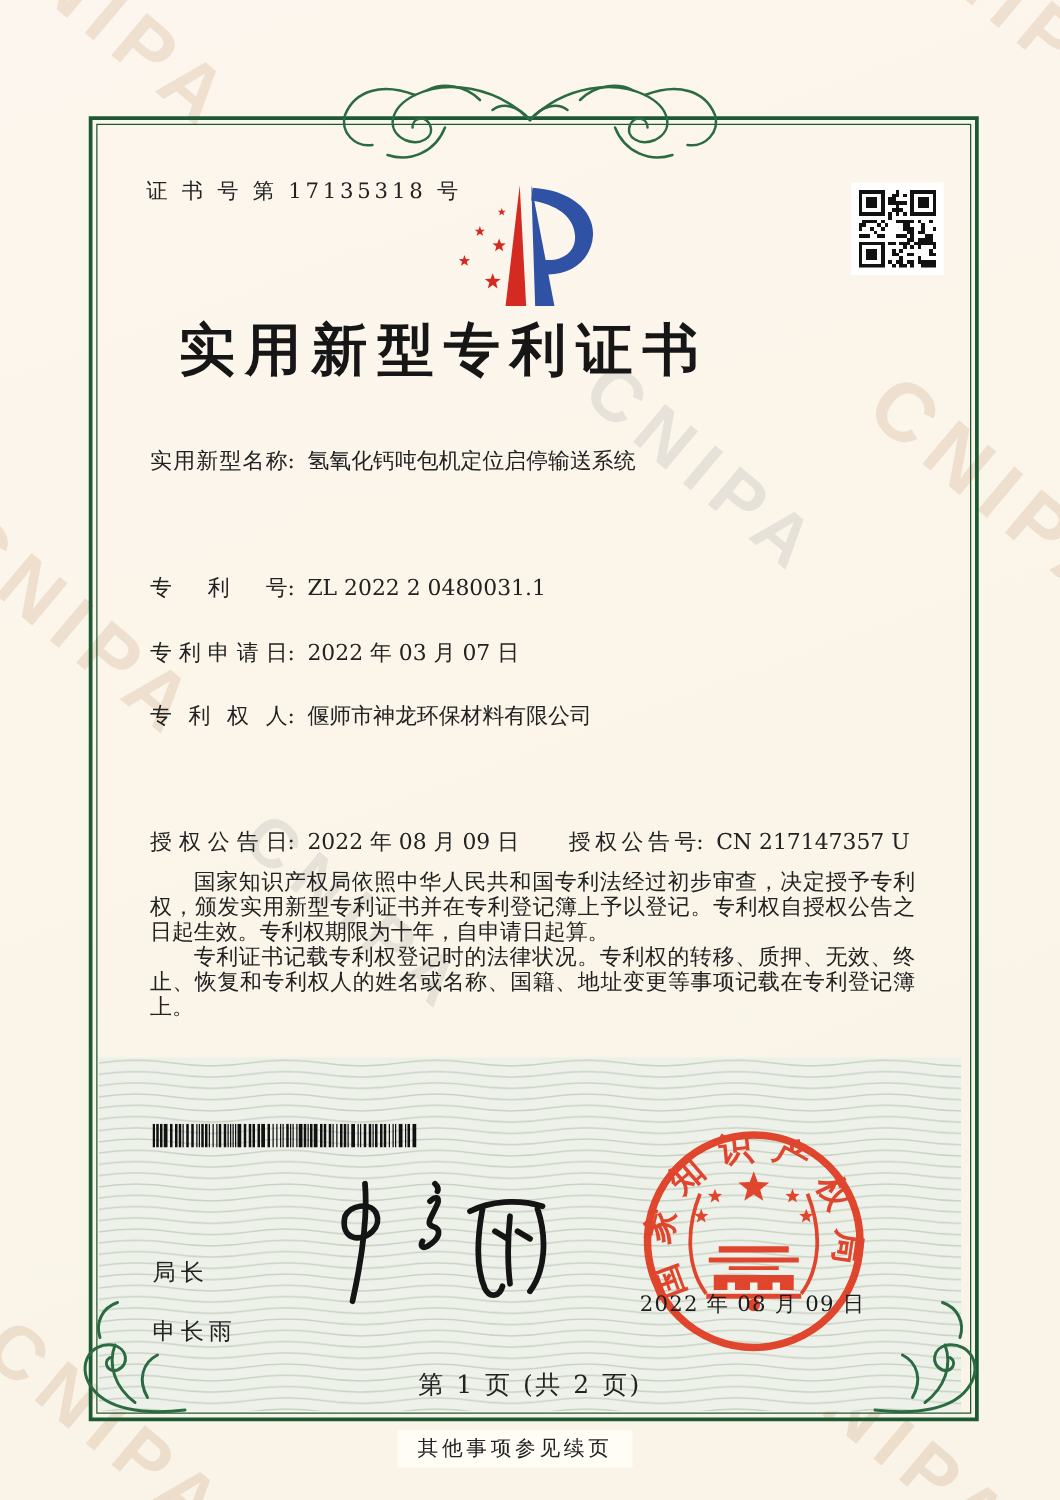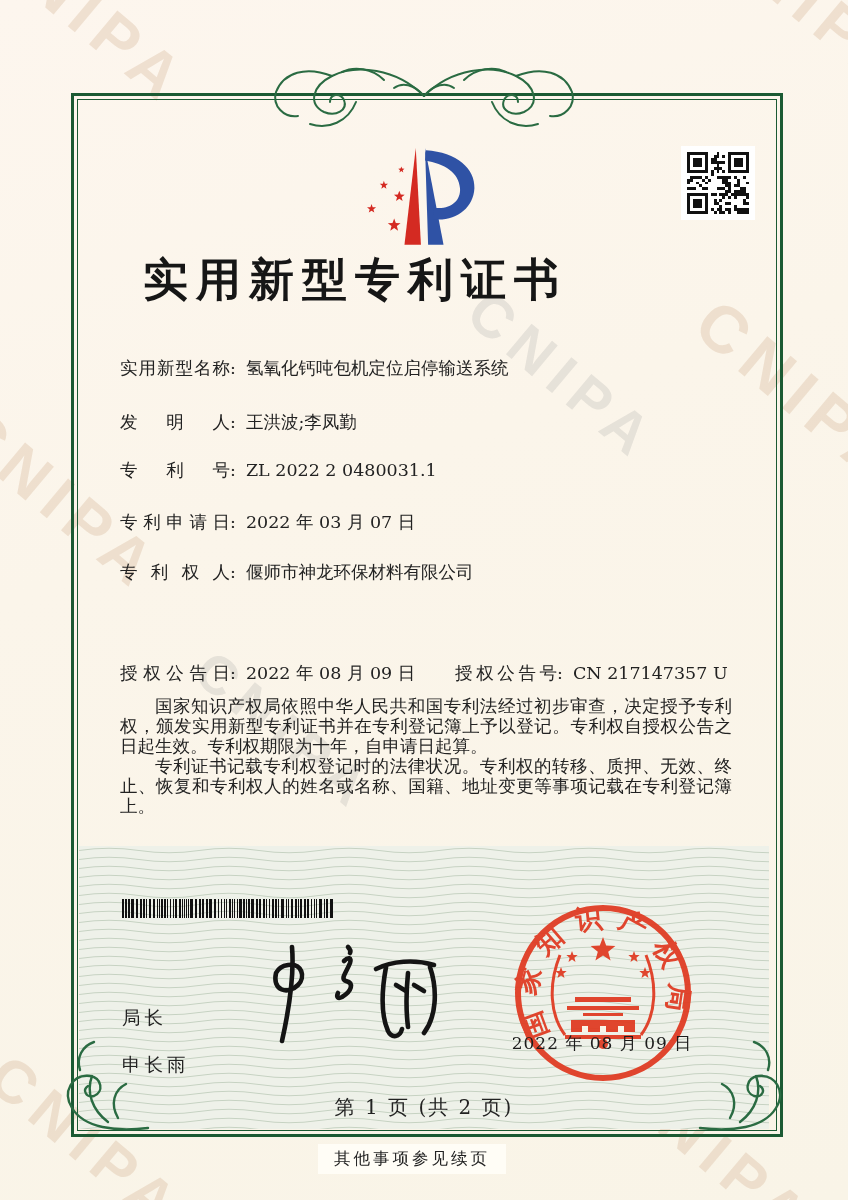--- a/index.html
+++ b/index.html
@@ -110,20 +110,21 @@
   </svg>
   <svg class="ornament" style="left:692px;top:1034px;" width="100" height="100" viewBox="0 0 100 100">
     <g transform="translate(100,0) scale(-1,1)" fill="none" stroke="#2a6b42" stroke-width="2.4" stroke-linecap="round">
       <path d="M92,94 C60,98 28,94 16,74 C6,58 16,40 34,42 C46,44 48,58 38,62 C30,64 26,56 32,52"></path>
       <path d="M52,88 C36,76 30,58 36,42"></path>
       <path d="M62,84 C54,70 58,56 70,50"></path>
       <path d="M24,36 C20,24 26,12 38,8"></path>
     </g>
   </svg>
 
+  <div class="certno">证 书 号 第 17135318 号</div>
 
   <svg class="logo" width="128" height="108" viewBox="0 0 120 105">
     <polygon points="52,4 41,98 57,98" fill="#d42a22"></polygon>
     <polygon points="61,4 64,98 79,98" fill="#2f52a5"></polygon>
     <path d="M62,6 C92,8 110,24 109,43 C108,63 90,76 68,73 L70,62 C86,64 96,55 95,43 C94,28 80,19 61,16 Z" fill="#2f52a5"></path>
     <g fill="#d42a22">
       <polygon points="38.0,21.8 38.8,23.9 41.0,24.0 39.3,25.4 39.9,27.6 38.0,26.3 36.1,27.6 36.7,25.4 35.0,24.0 37.2,23.9"></polygon>
       <polygon points="21.0,35.8 22.0,38.6 25.0,38.7 22.7,40.5 23.5,43.4 21.0,41.8 18.5,43.4 19.3,40.5 17.0,38.7 20.0,38.6"></polygon>
       <polygon points="36.0,45.5 37.4,49.1 41.2,49.3 38.2,51.7 39.2,55.4 36.0,53.3 32.8,55.4 33.8,51.7 30.8,49.3 34.6,49.1"></polygon>
       <polygon points="9.0,58.4 10.1,61.4 13.4,61.6 10.8,63.6 11.7,66.7 9.0,64.9 6.3,66.7 7.2,63.6 4.6,61.6 7.9,61.4"></polygon>
@@ -345,23 +346,20 @@
         <rect x="19" y="20" width="1" height="1"></rect>
         <rect x="20" y="20" width="1" height="1"></rect>
       </svg>
   </div>
 
   <div class="title">实用新型专利证书</div>
 
   <div class="frow r0">
     <span class="flabel">实用新型名称</span><span>:</span><span class="fval">氢氧化钙吨包机定位启停输送系统</span>
   </div>
-  <div class="frow r1">
-    <span class="flabel">发明人</span><span>:</span><span class="fval">王洪波;李凤勤</span>
-  </div>
   <div class="frow r2">
     <span class="flabel">专利号</span><span>:</span><span class="fval">ZL 2022 2 0480031.1</span>
   </div>
   <div class="frow r3">
     <span class="flabel">专利申请日</span><span>:</span><span class="fval">2022 年 03 月 07 日</span>
   </div>
   <div class="frow r4">
     <span class="flabel">专利权人</span><span>:</span><span class="fval">偃师市神龙环保材料有限公司</span>
   </div>
   <div class="frow r6">

